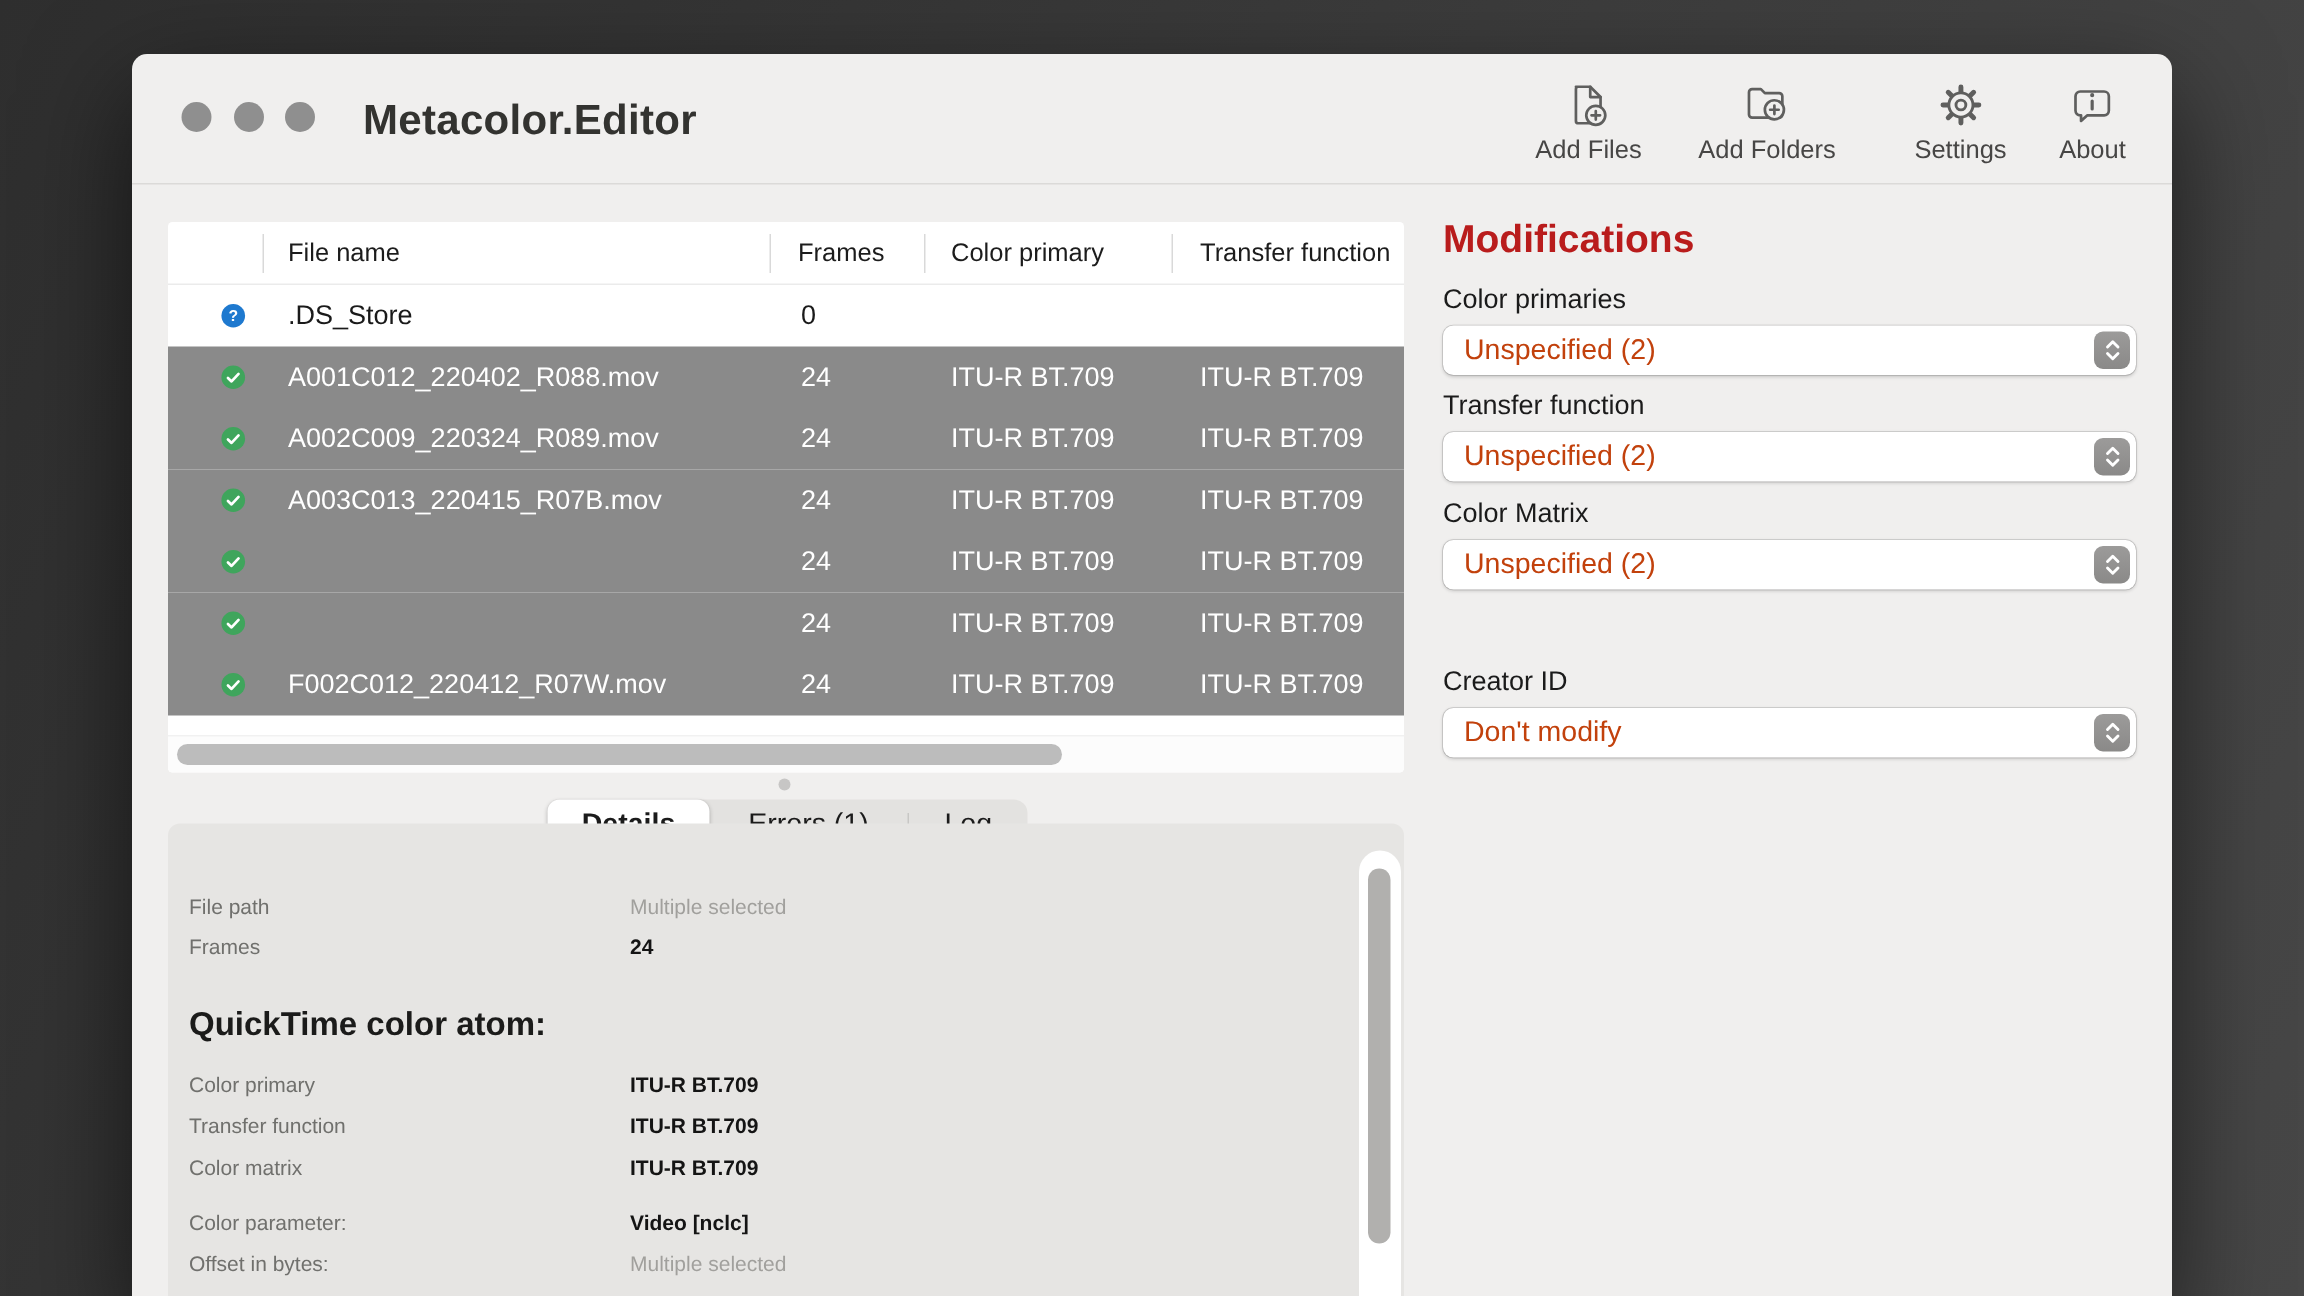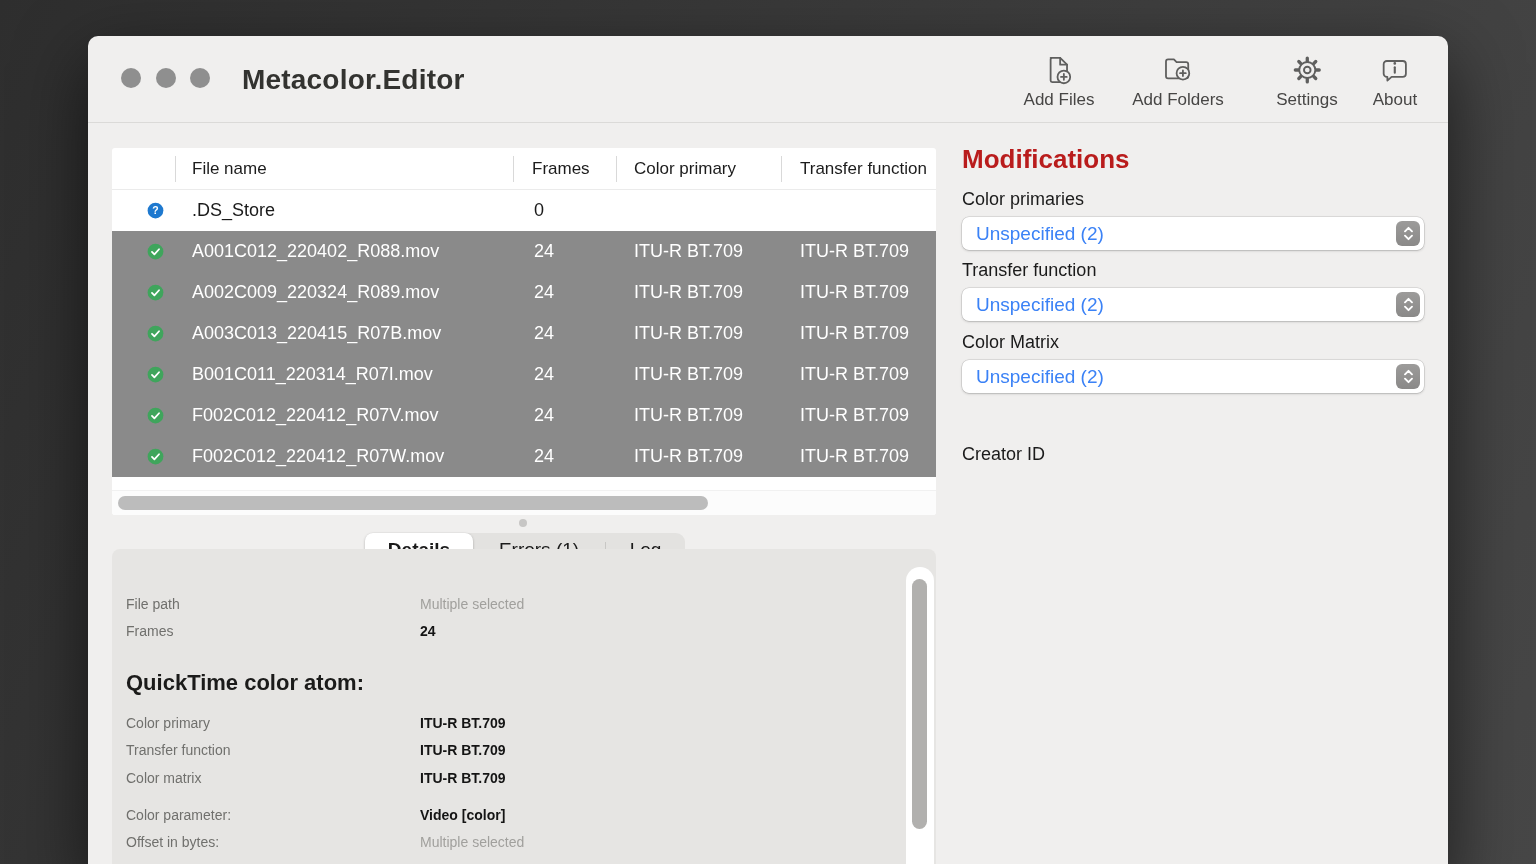--- a/index.html
+++ b/index.html
@@ -80,21 +80,21 @@
             border-radius:8px; background:#b1b0ae; }
 
   
   .mods { position:absolute; left:874px; top:0; width:462px; }
   .mods-title { position:absolute; left:0; top:108px; font-size:26px; font-weight:700; color:#b91c1c; }
   .field { position:absolute; left:0; width:462px; }
   .field .flabel { display:block; font-size:18px; color:#1b1b1b; margin-bottom:7px; line-height:22px; }
   .popup { position:relative; height:33px; background:#ffffff; border-radius:7px;
            box-shadow:0 0 0 .5px rgba(0,0,0,.16), 0 1px 2.5px rgba(0,0,0,.18);
            cursor:default; }
-  .popup .pvalue { position:absolute; left:14px; top:0; line-height:33px; font-size:19px; color:#3b82f6; }
+  .popup .pvalue { position:absolute; left:14px; top:0; line-height:33px; font-size:19px; color:#c2410c; }
   .stepper { position:absolute; right:4px; top:4px; width:24px; height:25px; border-radius:6px;
              background:linear-gradient(#9c9b9a,#8a8988);
              display:flex; align-items:center; justify-content:center; }
   .f1 { top:152px; } .f2 { top:223px; } .f3 { top:295px; } .f4 { top:407px; }
 </style>
 </head>
 <body>
 
 <div id="stage">
   <div class="window">
@@ -217,34 +217,32 @@
         <span class="cell c-transfer">ITU-R BT.709</span>
       </div>
 
       <div class="trow selected">
         <span class="row-icon">
           <svg width="21" height="21" viewBox="0 0 28 28">
               <circle cx="14" cy="14" r="10.5" fill="#3fa55c"></circle>
               <path d="M9.3 14.6 l3.2 3.1 l6.2 -6.7" stroke="#fff" stroke-width="2.4" fill="none" stroke-linecap="round" stroke-linejoin="round"></path>
             </svg>
         </span>
-        <span class="cell c-name">B001C011_220314_R07I.mov</span>
-        <span class="cell c-frames">24</span>
-        <span class="cell c-primary">ITU-R BT.709</span>
-        <span class="cell c-transfer">ITU-R BT.709</span>
-      </div>
-
-      <div class="trow selected">
-        <span class="row-icon">
-          <svg width="21" height="21" viewBox="0 0 28 28">
-              <circle cx="14" cy="14" r="10.5" fill="#3fa55c"></circle>
-              <path d="M9.3 14.6 l3.2 3.1 l6.2 -6.7" stroke="#fff" stroke-width="2.4" fill="none" stroke-linecap="round" stroke-linejoin="round"></path>
-            </svg>
-        </span>
-        <span class="cell c-name">F002C012_220412_R07V.mov</span>
+        <span class="cell c-frames">24</span>
+        <span class="cell c-primary">ITU-R BT.709</span>
+        <span class="cell c-transfer">ITU-R BT.709</span>
+      </div>
+
+      <div class="trow selected">
+        <span class="row-icon">
+          <svg width="21" height="21" viewBox="0 0 28 28">
+              <circle cx="14" cy="14" r="10.5" fill="#3fa55c"></circle>
+              <path d="M9.3 14.6 l3.2 3.1 l6.2 -6.7" stroke="#fff" stroke-width="2.4" fill="none" stroke-linecap="round" stroke-linejoin="round"></path>
+            </svg>
+        </span>
         <span class="cell c-frames">24</span>
         <span class="cell c-primary">ITU-R BT.709</span>
         <span class="cell c-transfer">ITU-R BT.709</span>
       </div>
 
       <div class="trow selected">
         <span class="row-icon">
           <svg width="21" height="21" viewBox="0 0 28 28">
               <circle cx="14" cy="14" r="10.5" fill="#3fa55c"></circle>
               <path d="M9.3 14.6 l3.2 3.1 l6.2 -6.7" stroke="#fff" stroke-width="2.4" fill="none" stroke-linecap="round" stroke-linejoin="round"></path>
@@ -290,21 +288,21 @@
         <span class="dlabel">Transfer function</span>
         <span class="dvalue">ITU-R BT.709</span>
       </div>
       <div class="drow" style="top:221px">
         <span class="dlabel">Color matrix</span>
         <span class="dvalue">ITU-R BT.709</span>
       </div>
 
       <div class="drow" style="top:258px">
         <span class="dlabel">Color parameter:</span>
-        <span class="dvalue">Video [color]</span>
+        <span class="dvalue">Video [nclc]</span>
       </div>
       <div class="drow" style="top:285px">
         <span class="dlabel">Offset in bytes:</span>
         <span class="dvalue muted">Multiple selected</span>
       </div>
 
       <div class="vscroll-track">
         <div class="vthumb"></div>
       </div>
     </div>
@@ -346,17 +344,26 @@
             <svg width="13" height="17" viewBox="0 0 13 17" fill="none" stroke="#fff" stroke-width="1.9" stroke-linecap="round" stroke-linejoin="round">
                 <path d="M3 6.3 L6.5 2.8 L10 6.3"></path>
                 <path d="M3 10.7 L6.5 14.2 L10 10.7"></path>
               </svg>
           </span>
         </div>
       </div>
 
       <div class="field f4">
         <span class="flabel">Creator ID</span>
+        <div class="popup">
+          <span class="pvalue">Don't modify</span>
+          <span class="stepper">
+            <svg width="13" height="17" viewBox="0 0 13 17" fill="none" stroke="#fff" stroke-width="1.9" stroke-linecap="round" stroke-linejoin="round">
+                <path d="M3 6.3 L6.5 2.8 L10 6.3"></path>
+                <path d="M3 10.7 L6.5 14.2 L10 10.7"></path>
+              </svg>
+          </span>
+        </div>
       </div>
     </div>
 
   </div>
 </div>
 
 </body></html>

